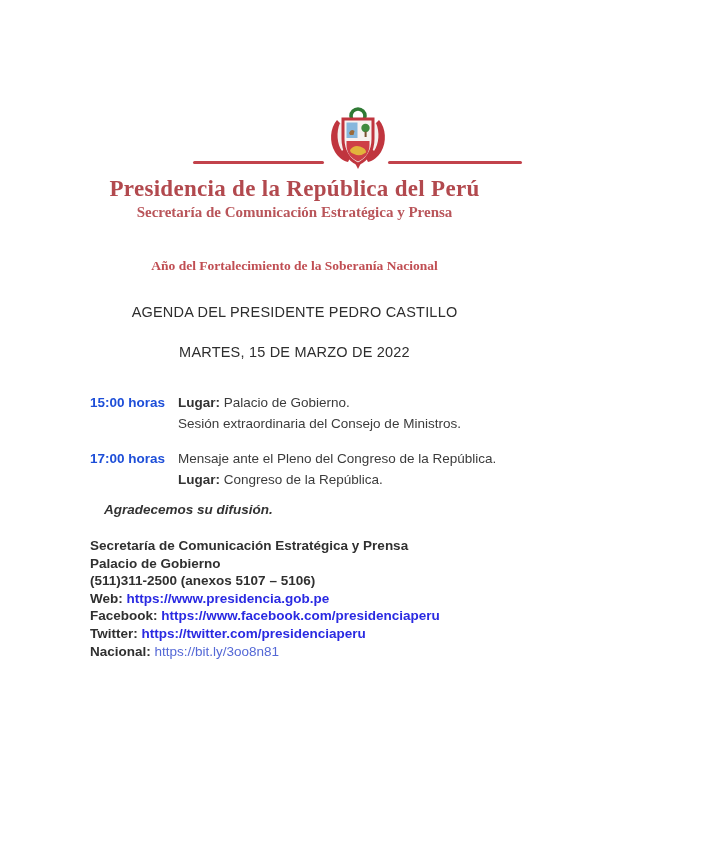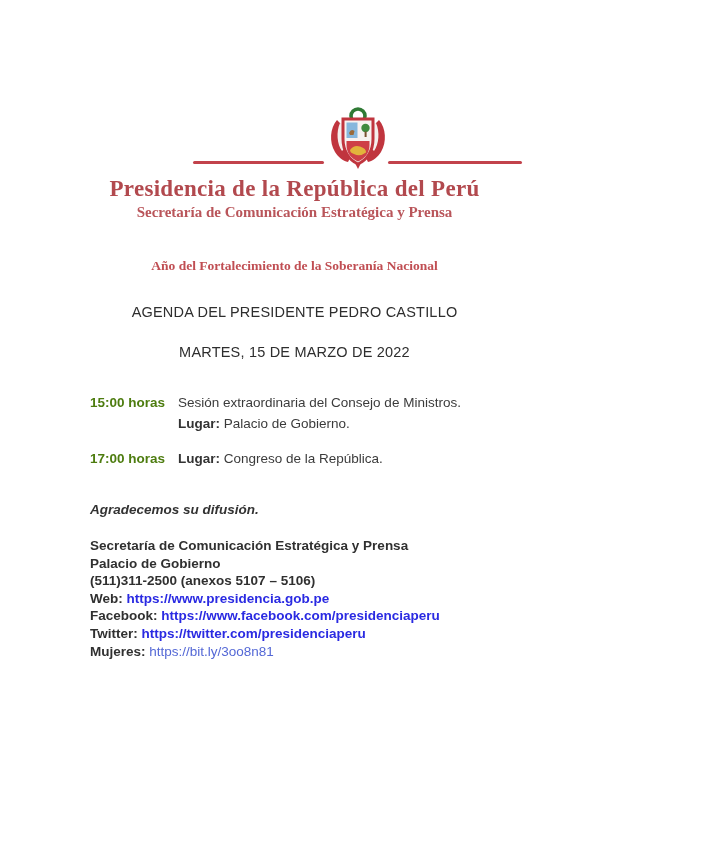--- a/index.html
+++ b/index.html
@@ -47,27 +47,27 @@
     text-align:center;
     font-size:14.5px; font-weight:400; color:#2e2e2e;
     letter-spacing:0.2px;
   }
   .doc-title { top:304px; }
   .doc-date  { top:344px; }
 
   
   .agenda { position:absolute; top:392px; left:90px; right:55px; font-size:13.5px; }
   .agenda-row { display:flex; margin-bottom:14px; line-height:21px; }
-  .agenda-time { width:88px; flex:0 0 88px; font-weight:700; color:#4d7c0f; }
+  .agenda-time { width:88px; flex:0 0 88px; font-weight:700; color:#1d4ed8; }
   .agenda-desc { flex:1; }
   .place-label { font-weight:700; color:#333333; }
 
   
   .note {
-    position:absolute; top:502px; left:90px;
+    position:absolute; top:502px; left:104px;
     font-size:13.5px; font-weight:700; font-style:italic; color:#333333;
   }
   .contact-block {
     position:absolute; top:537px; left:90px;
     font-size:13.5px; line-height:17.6px; font-weight:700; color:#303030;
   }
   .link-url { color:#2a2ae2; font-weight:700; cursor:pointer; text-decoration:none; }
   .link-url.light { color:#5468d6; font-weight:400; }
 </style>
 </head>
@@ -108,30 +108,31 @@
   <div class="org-subtitle">Secretaría de Comunicación Estratégica y Prensa</div>
   <div class="motto motto-2">Año del Fortalecimiento de la Soberanía Nacional</div>
 
   <div class="doc-title">AGENDA DEL PRESIDENTE PEDRO CASTILLO</div>
   <div class="doc-date">MARTES, 15 DE MARZO DE 2022</div>
 
   <div class="agenda">
     <div class="agenda-row">
       <div class="agenda-time">15:00 horas</div>
       <div class="agenda-desc">
-        <div>Sesión extraordinaria del Consejo de Ministros.</div>
         <div>
           <span class="place-label">Lugar:</span>
           <span>Palacio de Gobierno.</span>
         </div>
+        <div>Sesión extraordinaria del Consejo de Ministros.</div>
       </div>
     </div>
     <div class="agenda-row">
       <div class="agenda-time">17:00 horas</div>
       <div class="agenda-desc">
+        <div>Mensaje ante el Pleno del Congreso de la República.</div>
         <div>
           <span class="place-label">Lugar:</span>
           <span>Congreso de la República.</span>
         </div>
       </div>
     </div>
   </div>
 
   <div class="note">Agradecemos su difusión.</div>
 
@@ -146,18 +147,18 @@
     </div>
     <div>
       <span>Facebook:</span>
       <a class="link-url">https://www.facebook.com/presidenciaperu</a>
     </div>
     <div>
       <span>Twitter:</span>
       <a class="link-url">https://twitter.com/presidenciaperu</a>
     </div>
     <div>
-      <span>Mujeres:</span>
+      <span>Nacional:</span>
       <a class="link-url light">https://bit.ly/3oo8n81</a>
     </div>
   </div>
 
 </div>
 
 </body></html>

